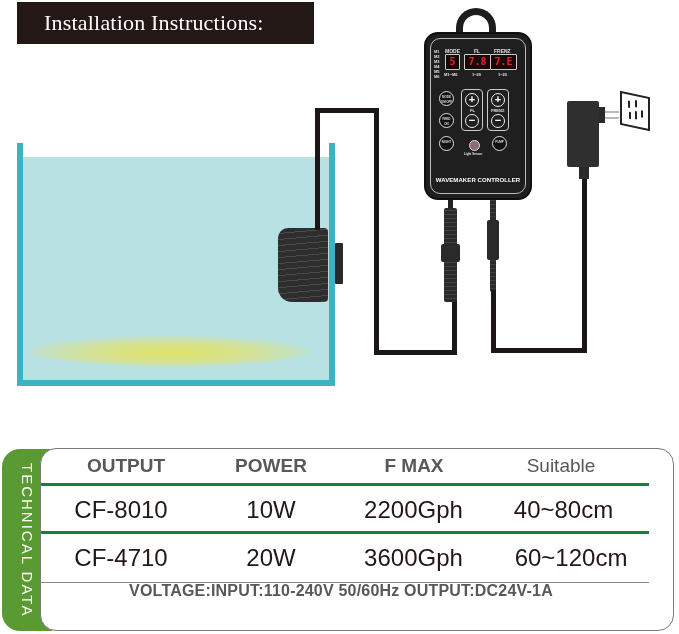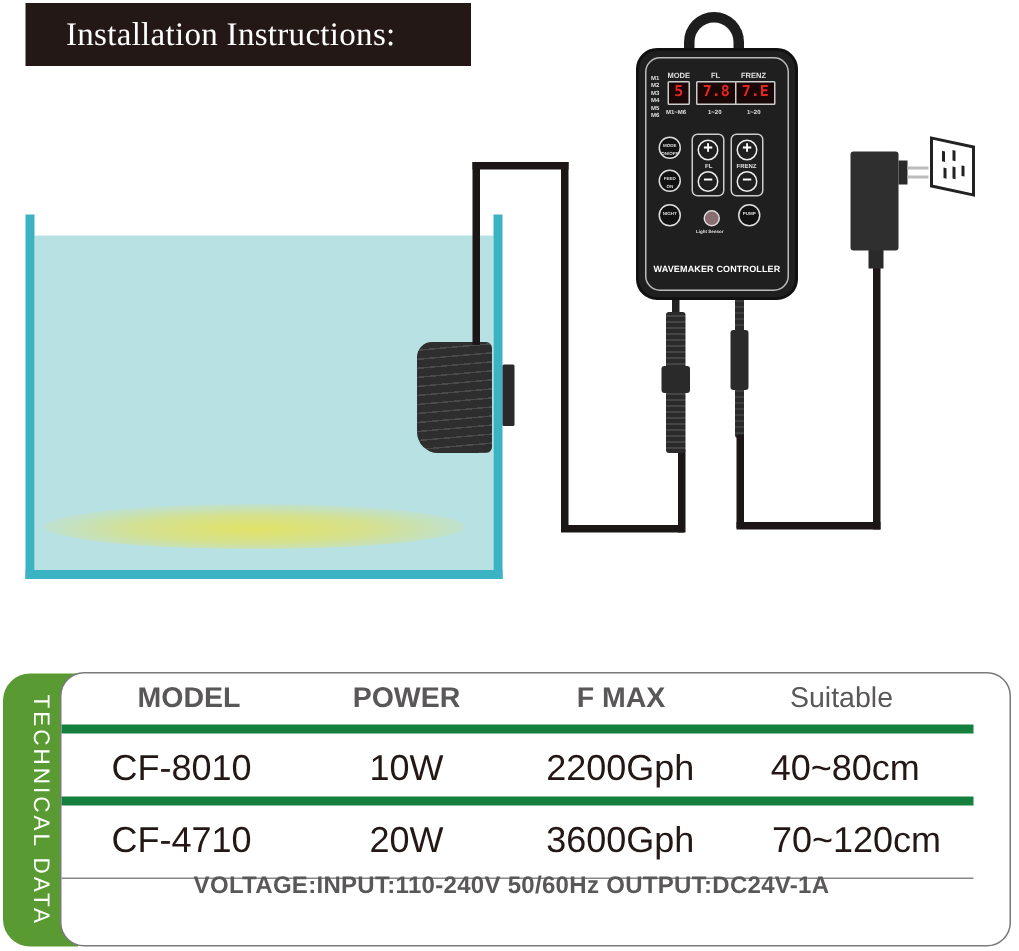--- a/index.html
+++ b/index.html
@@ -45,21 +45,21 @@
   .prong2 { left:605px; top:117px; width:14px; height:2px; background:#bbb; }
   .outlet { left:620px; top:94px; width:30px; height:34px; border:2px solid #222; background:#fff; transform:skewY(12deg); box-sizing:border-box; }
   .slot { position:absolute; background:#222; }
 
   
   .tech-tab { left:2px; top:449px; width:50px; height:182px; background:#5a9a32; border-radius:18px 0 0 18px; }
   .tech-text { left:2px; top:449px; width:50px; height:182px; color:#fff; font-size:15px; letter-spacing:2px;
     writing-mode:vertical-rl; text-orientation:sideways; display:flex; align-items:center; justify-content:center; }
   .tech-box { left:40px; top:448px; width:634px; height:183px; background:#fff; border:1px solid #7a7a7a; border-radius:16px; box-sizing:border-box; }
   .t-head { position:absolute; top:0; left:0; right:0; height:34px; }
-  .t-row { position:absolute; left:0; right:24px; height:48px; border-top:6px solid #15803d; }
+  .t-row { position:absolute; left:0; right:24px; height:48px; border-top:3px solid #15803d; }
   .t-foot { position:absolute; left:0; right:0; top:116px; height:52px; border-top:1px solid #888;padding-left:30px; }
   .cell { position:absolute; top:0; height:100%; display:flex; align-items:center; justify-content:center; white-space:nowrap; }
   .hcell { color:#595757; font-size:19px; font-weight:bold; }
   .dcell { color:#231815; font-size:24px; }
   .foot-text { color:#595757; font-size:16px; font-weight:bold; letter-spacing:0.2px; }
 </style>
 </head>
 <body>
 
 <div class="abs title-banner">Installation Instructions:</div>
@@ -150,33 +150,33 @@
     <div class="btn-round" style="left:61px;top:97px;">PUMP</div>
 
     <div class="wm-label">WAVEMAKER CONTROLLER</div>
   </div>
 </div>
 
 <div class="abs tech-tab"></div>
 <div class="abs tech-text">TECHNICAL DATA</div>
 <div class="abs tech-box">
   <div class="t-head">
-    <div class="cell hcell" style="left:30px;width:110px;">MODEL</div>
+    <div class="cell hcell" style="left:30px;width:110px;">OUTPUT</div>
     <div class="cell hcell" style="left:318px;width:110px;">F MAX</div>
     <div class="cell hcell" style="left:175px;width:110px;">POWER</div>
     <div class="cell hcell" style="left:465px;width:110px;font-weight:normal;">Suitable</div>
   </div>
   <div class="t-row" style="top:34px;">
     <div class="cell dcell" style="left:20px;width:120px;">CF-8010</div>
     <div class="cell dcell" style="left:175px;width:110px;">10W</div>
     <div class="cell dcell" style="left:310px;width:125px;">2200Gph</div>
     <div class="cell dcell" style="left:460px;width:125px;">40~80cm</div>
   </div>
   <div class="t-row" style="top:82px;border-bottom:1px solid #888;">
     <div class="cell dcell" style="left:20px;width:120px;">CF-4710</div>
     <div class="cell dcell" style="left:175px;width:110px;">20W</div>
     <div class="cell dcell" style="left:310px;width:125px;">3600Gph</div>
-    <div class="cell dcell" style="left:460px;width:140px;">70~120cm</div>
+    <div class="cell dcell" style="left:460px;width:140px;">60~120cm</div>
   </div>
   <div class="t-foot" style="border-top:none;">
     <div class="cell foot-text" style="left:0;width:600px;">VOLTAGE:INPUT:110-240V 50/60Hz OUTPUT:DC24V-1A</div>
   </div>
 </div>
 
 </body></html>

